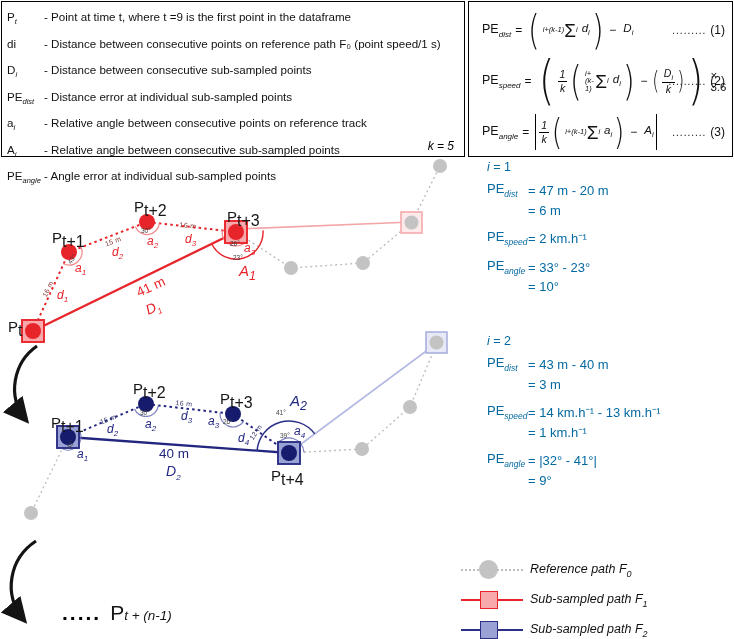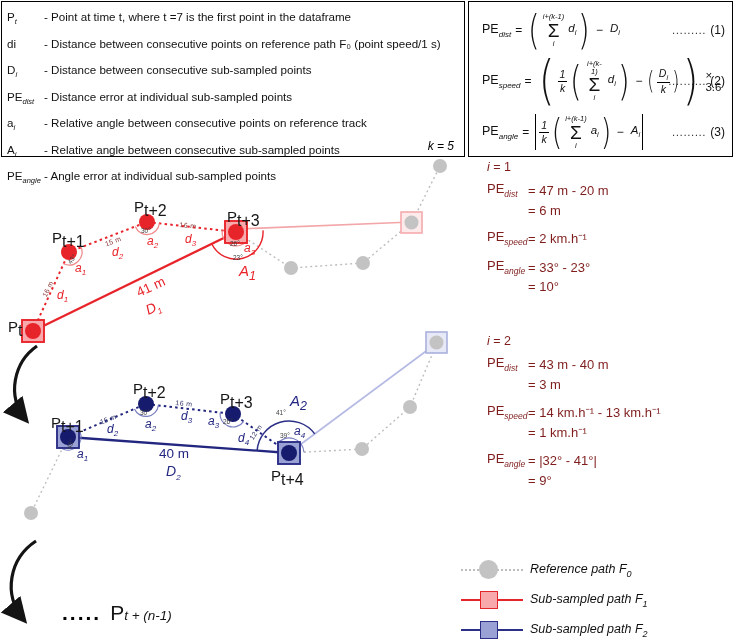--- a/index.html
+++ b/index.html
@@ -20,21 +20,21 @@
     border:1.6px solid #000; background:#fff; z-index:3; }
   .frow { position:absolute; left:0; width:100%; display:flex; align-items:center; padding-left:13px; color:#111; }
   .f1 { top:6px;  height:44px; }
   .f2 { top:52px; height:54px; }
   .f3 { top:108px; height:44px; }
   .pe-name { font-size:12.5px; }
   .pe-name sub { font-size:8px; font-style:italic; }
   .eqs { margin:0 4px; font-size:12px; }
   .paren { font-family:"DejaVu Sans", sans-serif; font-weight:200; line-height:0.85; transform:scaleX(.75); }
   .p40 { font-size:40px; } .p52 { font-size:54px; } .p36 { font-size:36px; } .p24 { font-size:24px; }
-  .sumcol { display:flex; flex-direction:column; align-items:center; line-height:1; margin:0 1px;text-align:center; }
+  .sumcol { display:flex; flex-direction:row; align-items:center; line-height:1; margin:0 1px; }
   .sumcol .lim { font-size:7.5px; font-style:italic; }
   .sumcol .sig { font-size:19px; line-height:1; }
   .opnd { font-size:11.5px; font-style:italic; margin-left:3px; }
   .opnd sub { font-size:7.5px; }
   .frac { display:inline-flex; flex-direction:column; align-items:center; font-size:10.5px; font-style:italic; line-height:1.15; margin:0 1px; }
   .frac .fn { border-bottom:1px solid #000; padding:0 2px; }
   .absbar { border-left:1.3px solid #000; height:36px; margin:0 2px; }
   .dotsnum { position:absolute; right:7px; top:50%; transform:translateY(-50%); display:flex; align-items:center; gap:4px; }
   .dotsnum .dts { font-size:10px; letter-spacing:1px; }
   .dotsnum .nm { font-size:12px; }
@@ -49,21 +49,21 @@
   .dname sub { font-size:8px; }
   .dlen  { font-size:7px; letter-spacing:.3px; }
   .redlen  { color:#8a3434; }
   .bluelen { color:#37386b; }
   .deg { font-size:6.5px; color:#3c3c3c; }
   .bigA { font-size:15px; font-style:italic; }
   .bigD { font-size:13.5px; }
   .rot { transform-origin:left top; }
 
   
-  .calc { position:absolute; left:487px; width:245px; font-size:13px; color:#7f1d1d; z-index:2; }
+  .calc { position:absolute; left:487px; width:245px; font-size:13px; color:#0369a1; z-index:2; }
   .calc .hdr { font-size:12.5px; margin-bottom:7px; }
   .calc .hdr .iv { font-style:italic; }
   .pe-row { display:flex; margin-bottom:9px; }
   .pe-label { width:41px; flex:none; font-size:13px; }
   .pe-label sub { font-size:8.5px; font-style:italic; }
   .pe-lines .l { line-height:19.5px; }
 
   
   .legend { position:absolute; left:455px; top:556px; width:274px; z-index:2; }
   .leg-item { position:relative; height:30px; }
@@ -159,21 +159,21 @@
       <circle cx="289" cy="453" r="8" fill="#161b6e"></circle>
     </g>
 
     <path d="M37,346 C14,362 6,396 26,420" fill="none" stroke="#141414" stroke-width="3.2" marker-end="url(#ah)"></path>
     <path d="M36,541 C10,558 2,594 24,620" fill="none" stroke="#141414" stroke-width="3.2" marker-end="url(#ah)"></path>
   </svg>
 
   <div class="defs-box">
     <div class="def-row">
       <span class="def-term"><span>P</span><sub>t</sub></span>
-      <span class="def-desc">- Point at time t, where t =7 is the first point in the dataframe</span>
+      <span class="def-desc">- Point at time t, where t =9 is the first point in the dataframe</span>
     </div>
     <div class="def-row">
       <span class="def-term"><span>di</span><sub></sub></span>
       <span class="def-desc">- Distance between consecutive points on reference path F₀ (point speed/1 s)</span>
     </div>
     <div class="def-row">
       <span class="def-term"><span>D</span><sub>i</sub></span>
       <span class="def-desc">- Distance between consecutive sub-sampled points</span>
     </div>
     <div class="def-row">

